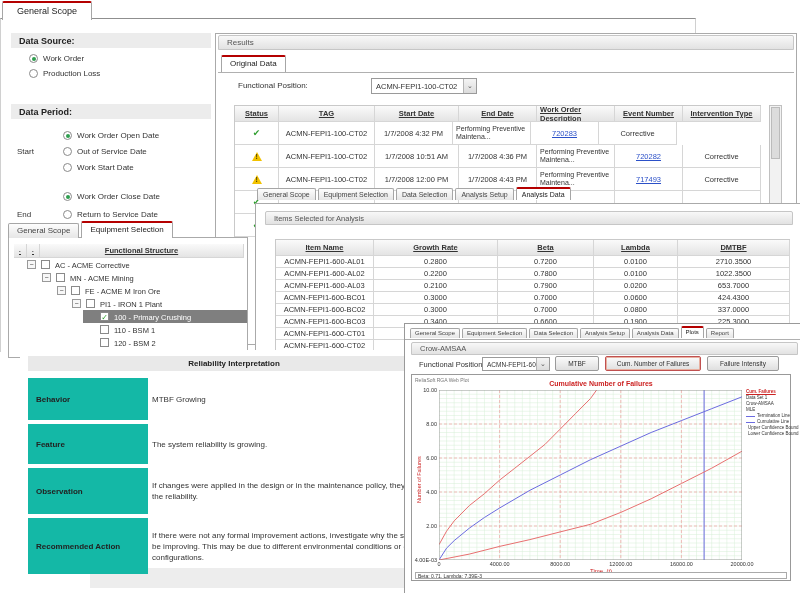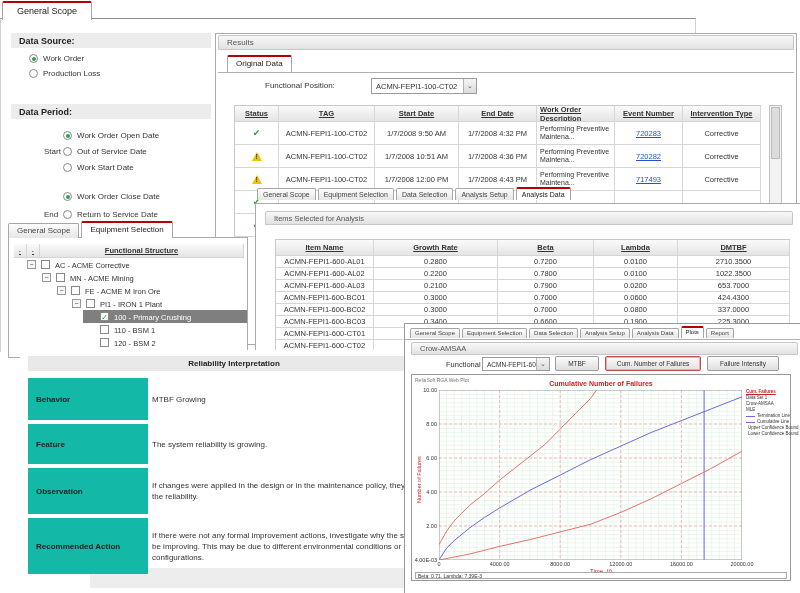--- a/index.html
+++ b/index.html
@@ -81,21 +81,21 @@
   .axis-label-x{position:absolute;width:100%;text-align:center;font-size:6px;color:#cc2222;}
   .legend{position:absolute;font-size:4.5px;line-height:6px;color:#333;}
   .legend .lg-head{color:#cc2222;text-decoration:underline;font-weight:bold;}
   .lg-entry{display:flex;align-items:center;gap:2px;white-space:nowrap;}
   .lg-swatch{width:9px;height:0;border-top:1px solid;}
   .statusbar{position:absolute;border:1px solid #aaa;font-size:5px;color:#333;display:flex;align-items:center;padding:0 2px;background:#fff;white-space:nowrap;overflow:hidden;}
 
   .scrollbar{position:absolute;width:13px;border:1px solid #c0c0c0;background:#f2f2f2;}
   .thumb{position:absolute;left:1px;right:1px;background:#dcdcdc;border:1px solid #bbb;}
   .footer-strip{position:absolute;background:#ededed;}
-  .fp-label{position:absolute;font-size:8px;color:#333;white-space:nowrap;margin-left:27px;}
+  .fp-label{position:absolute;font-size:8px;color:#333;white-space:nowrap;}
 </style>
 </head>
 <body>
 
 <div class="canvas">
 
   <div class="panel" id="gs-window" style="left:0;top:0;width:696px;height:352px;z-index:5;">
     <div class="tabstrip" style="left:2px;top:1px;">
       <div class="tab big active">General Scope</div>
     </div>
@@ -136,21 +136,21 @@
           <div class="radio-row" style="left: 62px; top: 191px;">
             <div class="radio"></div>
             <div class="radio-label">Return to Service Date</div>
           </div>
         </div>
     </div>
   </div>
 
   <div class="panel" id="results-panel" style="left:215px;top:33px;width:582px;height:312px;border:1px solid #aaa;z-index:10;">
     <div class="hdrbar" style="left:2px;top:1px;width:576px;height:15px;">Results</div>
-    <div class="tabstrip" style="left:11px;top:21px;">
+    <div class="tabstrip" style="left:5px;top:21px;">
       <div class="tab active">Original Data</div>
     </div>
     <div class="abs" style="left:2px;top:38px;width:576px;height:1px;background:#b0b0b0;"></div>
     <div class="abs fp-label" style="left:22px;top:47px;">Functional Position:</div>
     <div class="dd" style="left:155px;top:44px;width:106px;height:16px;">
       <div class="val">ACMN-FEPI1-100-CT02</div>
       <div class="arr">⌄</div>
     </div>
     <div class="tbl" id="results-table" style="left:18px;top:71px;">
         <div class="trow">
@@ -160,21 +160,20 @@
           <div class="tcell head" style="width: 78px; height: 16px;">End Date</div>
           <div class="tcell head" style="width: 78px; height: 16px;">Work Order Description</div>
           <div class="tcell head" style="width: 68px; height: 16px;">Event Number</div>
           <div class="tcell head" style="width: 78px; height: 16px;">Intervention Type</div>
         </div>
         <div class="trow">
           <div class="tcell" style="width: 44px; height: 23px;">
             <div class="check">✔</div>
           </div>
           <div class="tcell" style="width: 96px; height: 23px;">ACMN-FEPI1-100-CT02</div>
-          <div class="tcell" style="width: 84px; height: 23px;">1/7/2008 9:50 AM</div>
           <div class="tcell" style="width: 78px; height: 23px;">1/7/2008 4:32 PM</div>
           <div class="tcell left" style="width: 78px; height: 23px; font-size: 7px; line-height: 8px;">Performing Preventive Maintena...</div>
           <div class="tcell left" style="width: 68px; height: 23px;">
             <div class="link">720283</div>
           </div>
           <div class="tcell left" style="width: 78px; height: 23px;">Corrective</div>
         </div>
         <div class="trow">
           <div class="tcell" style="width: 44px; height: 23px;">
             <div class="warn"></div>

